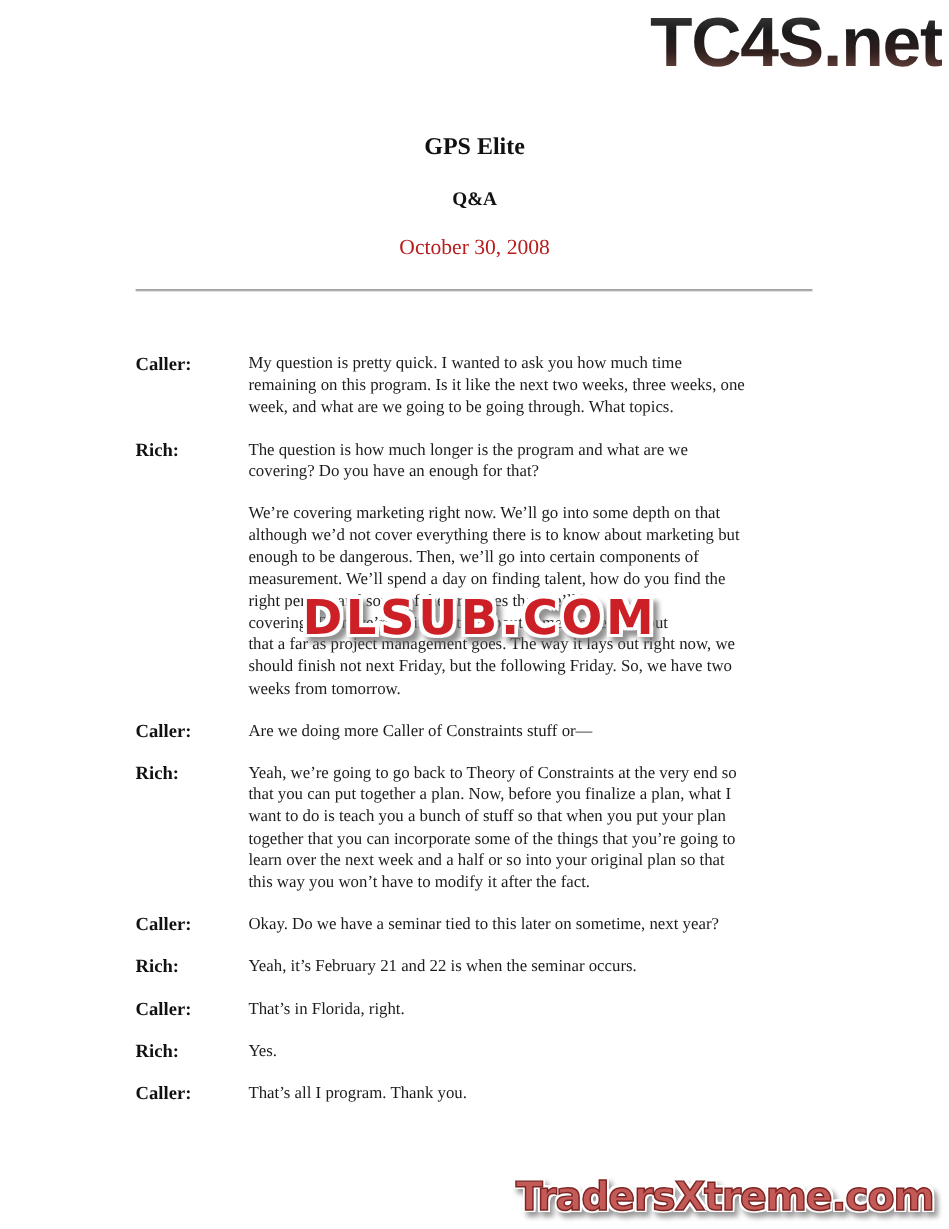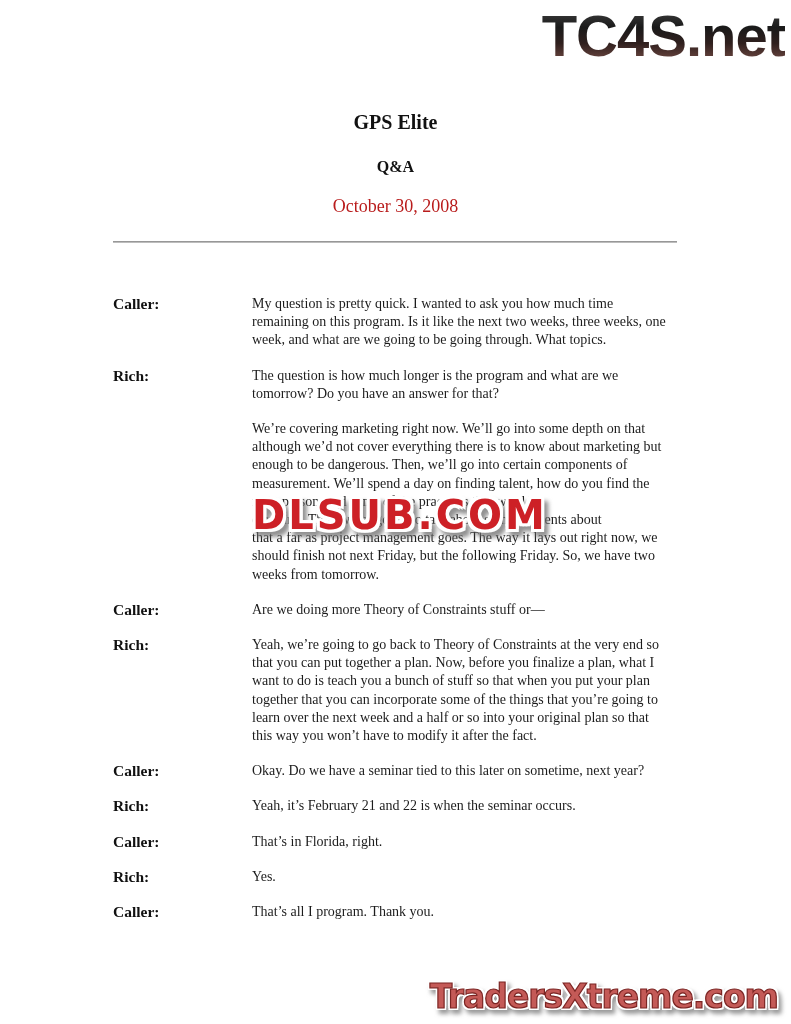--- a/index.html
+++ b/index.html
@@ -29,21 +29,21 @@
   .doc-subtitle{margin:12px 0 0 0;font-size:16px;font-weight:700;line-height:26px;color:#111;}
   .doc-date{margin-top:16px;font-size:18px;line-height:20px;color:#b91c1c;}
 
   .divider{
     position:absolute;left:113px;top:241px;width:564px;height:2px;
     background:linear-gradient(180deg,#858585,#cfcfcf);
   }
 
   
   .transcript{position:absolute;left:113px;top:295px;width:580px;}
-  .entry{display:flex;margin-bottom:17px;gap:45px;}
+  .entry{display:flex;margin-bottom:17px;}
   .speaker{
     width:94px;flex:0 0 94px;
     font-weight:700;font-size:15.5px;line-height:18.2px;color:#111;
   }
   .speech{
     font-size:14px;line-height:18.2px;color:#1c1c1c;
     white-space:pre;width:470px;
   }
 
   
@@ -91,39 +91,39 @@
     <div class="entry">
       <div class="speaker">Caller:</div>
       <div class="speech">My question is pretty quick. I wanted to ask you how much time
 remaining on this program. Is it like the next two weeks, three weeks, one
 week, and what are we going to be going through. What topics.</div>
     </div>
 
     <div class="entry">
       <div class="speaker">Rich:</div>
       <div class="speech">The question is how much longer is the program and what are we
-tomorrow? Do you have an answer for that?</div>
+covering? Do you have an enough for that?</div>
     </div>
 
     <div class="entry">
       <div class="speaker"></div>
       <div class="speech">We’re covering marketing right now. We’ll go into some depth on that
 although we’d not cover everything there is to know about marketing but
 enough to be dangerous. Then, we’ll go into certain components of
 measurement. We’ll spend a day on finding talent, how do you find the
 right person, and some of the practices that we’ll be
 covering. Then we’re going to talk about some elements about
 that a far as project management goes. The way it lays out right now, we
 should finish not next Friday, but the following Friday. So, we have two
 weeks from tomorrow.</div>
     </div>
 
     <div class="entry">
       <div class="speaker">Caller:</div>
-      <div class="speech">Are we doing more Theory of Constraints stuff or—</div>
+      <div class="speech">Are we doing more Caller of Constraints stuff or—</div>
     </div>
 
     <div class="entry">
       <div class="speaker">Rich:</div>
       <div class="speech">Yeah, we’re going to go back to Theory of Constraints at the very end so
 that you can put together a plan. Now, before you finalize a plan, what I
 want to do is teach you a bunch of stuff so that when you put your plan
 together that you can incorporate some of the things that you’re going to
 learn over the next week and a half or so into your original plan so that
 this way you won’t have to modify it after the fact.</div>

